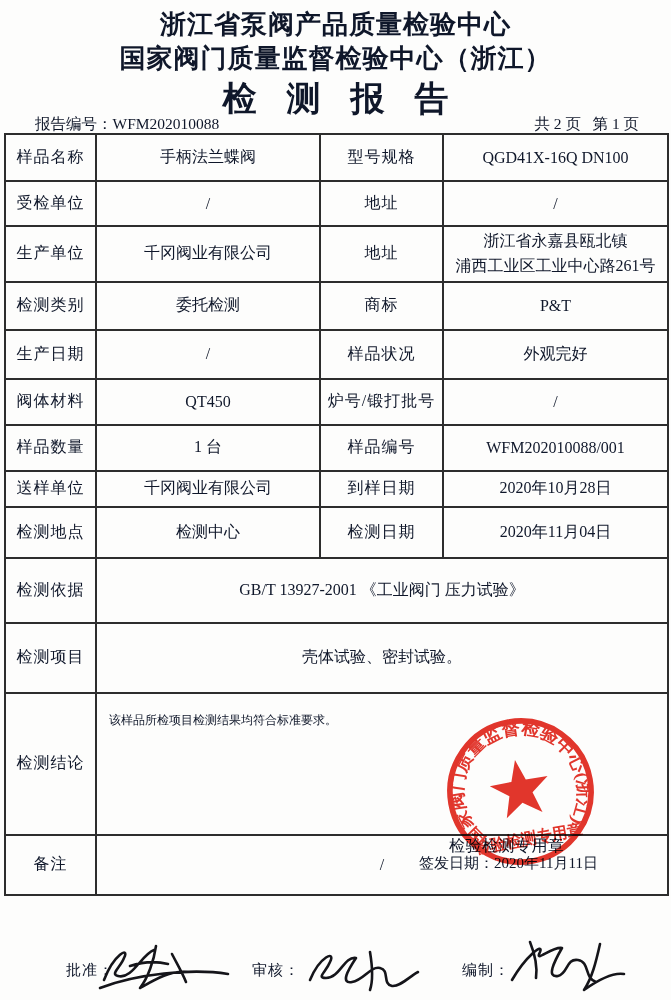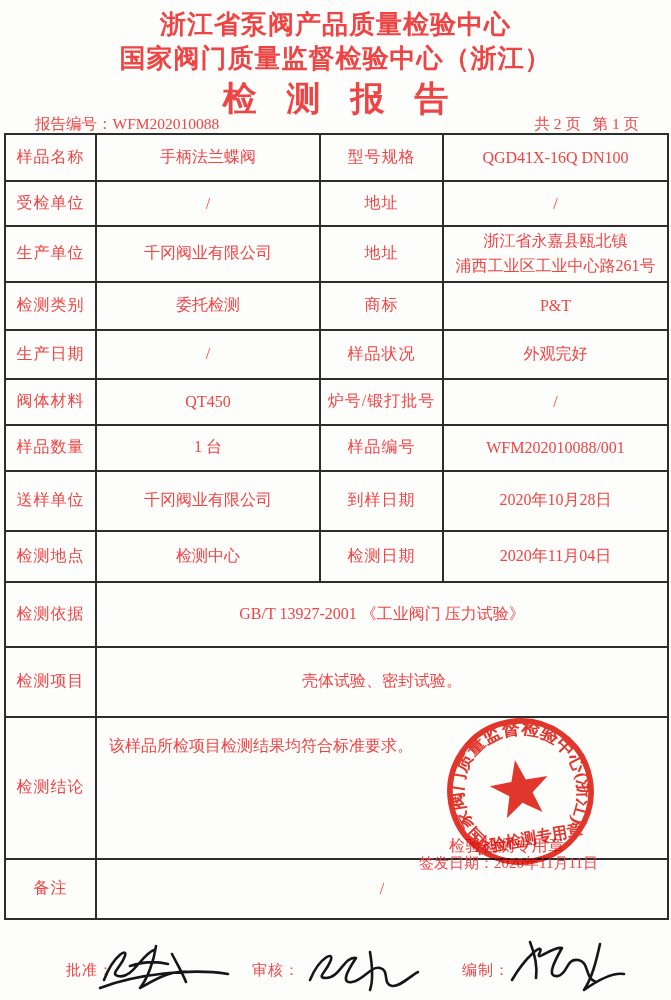--- a/index.html
+++ b/index.html
@@ -2,21 +2,21 @@
 <html><head>
 <meta charset="utf-8">
 <style>
   html,body{margin:0;padding:0;background:#e8e8e8;}
   .page{
     position:relative;
     width:671px;height:1000px;
     margin:0 auto;
     background:#fdfdfc;
     font-family:"Liberation Serif","DejaVu Serif",serif;
-    color:#ef4444;
+    color:#0f172a;
     overflow:hidden;
   }
   
   .org-line{position:absolute;left:0;width:100%;text-align:center;font-weight:bold;font-size:26px;letter-spacing:1px;}
   .org1{top:7px;}
   .org2{top:41px;}
   .report-title{
     position:absolute;top:76px;left:0;width:100%;
     text-align:center;font-weight:bold;font-size:34px;
     letter-spacing:30px;text-indent:30px;
@@ -32,25 +32,25 @@
   table.spec td{
     border:2px solid #2d2d2d;
     text-align:center;vertical-align:middle;
     font-size:16px;padding:2px 4px;
     overflow:hidden;
   }
   td.lab{letter-spacing:1px;}
   .two-line{font-size:14.5px;line-height:1.55;}
   .r-std1{height:47px;}.r-addr1{height:50px;}.r-std2{height:45px;}
   .r-addr2{height:47px;border-radius:7px;}.r5{height:48px;}.r6{height:49px;}.r7{height:46px;}
-  .r8{height:46px;}.r9{height:60px;font-family:Liberation Serif, serif;}.r10{height:51px;}
+  .r8{height:46px;}.r9{height:36px;font-family:Liberation Serif, serif;}.r10{height:51px;}
   .r-basis{height:65px;}.r-items{height:70px;}.r-concl{height:142px;}.r-note{height:60px;}
   td.left-val{text-align:left;padding-left:14px;}
   td.concl-cell{position:relative;text-align:left;vertical-align:top;}
-  .concl-text{position:absolute;top:18px;left:12px;font-size:16px;}
+  .concl-text{position:absolute;top:18px;left:12px;font-size:12px;}
   
   .seal-caption{
     position:absolute;left:449px;top:836px;z-index:2;
     font-size:16px;letter-spacing:.5px;white-space:nowrap;
   }
   .issue-date{
     position:absolute;left:419px;top:854px;z-index:2;
     font-size:15px;white-space:nowrap;
   }
   .stamp{

